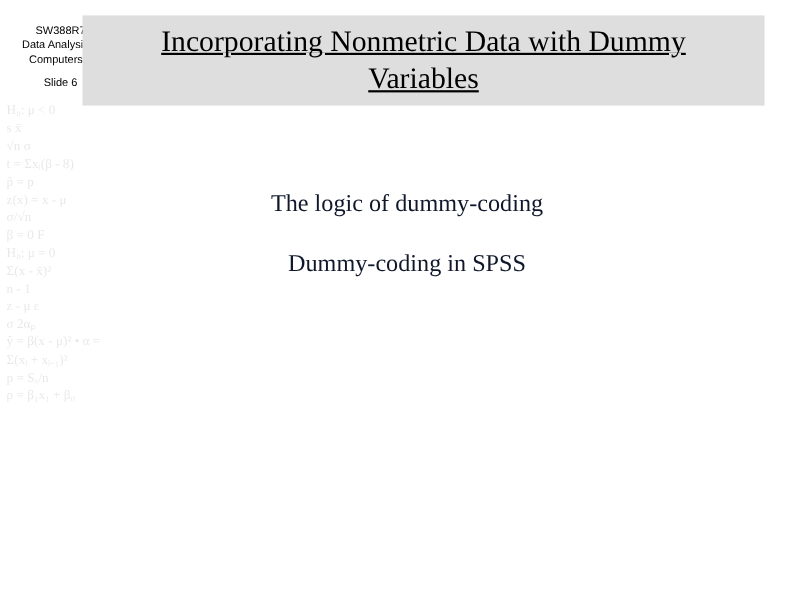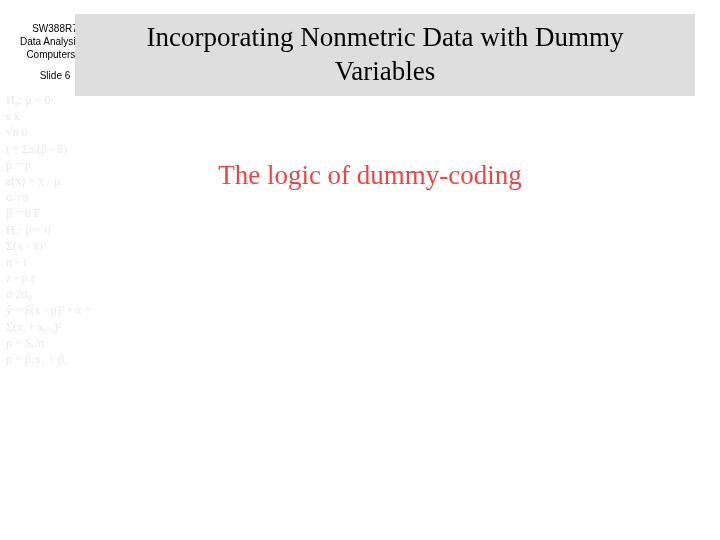--- a/index.html
+++ b/index.html
@@ -36,38 +36,40 @@
       position: absolute;
       top: 14px;
       left: 75px;
       width: 620px;
       height: 82px;
       background: #dedede;
       display: flex;
       align-items: center;
       justify-content: center;
       padding: 0 30px;
+      text-decoration: underline;
     }
     .title-text {
       font-size: 27px;
       color: #000;
       text-align: center;
       line-height: 1.25;
     }
     .body-content {
       position: absolute;
       top: 160px;
       left: 120px;
       width: 500px;
       text-align: center;
     }
     .body-line {
-      font-size: 27px;
-      color: #ef4444;
+      font-size: 22px;
+      color: #0f172a;
       margin-bottom: 28px;
+      margin-top: 12px;
     }
     .formula-bg {
       position: absolute;
       left: 6px;
       top: 92px;
       width: 85px;
       height: 420px;
       opacity: 0.11;
       overflow: hidden;
       font-family: 'Times New Roman', serif;
@@ -107,13 +109,14 @@
 </div>
 
 <div class="slide-label">Slide 6</div>
 
 <div class="title-bar">
   <div class="title-text">Incorporating Nonmetric Data with Dummy Variables</div>
 </div>
 
 <div class="body-content">
   <div class="body-line">The logic of dummy-coding</div>
+  <div class="body-line">Dummy-coding in SPSS</div>
 </div>
 
 </body></html>

